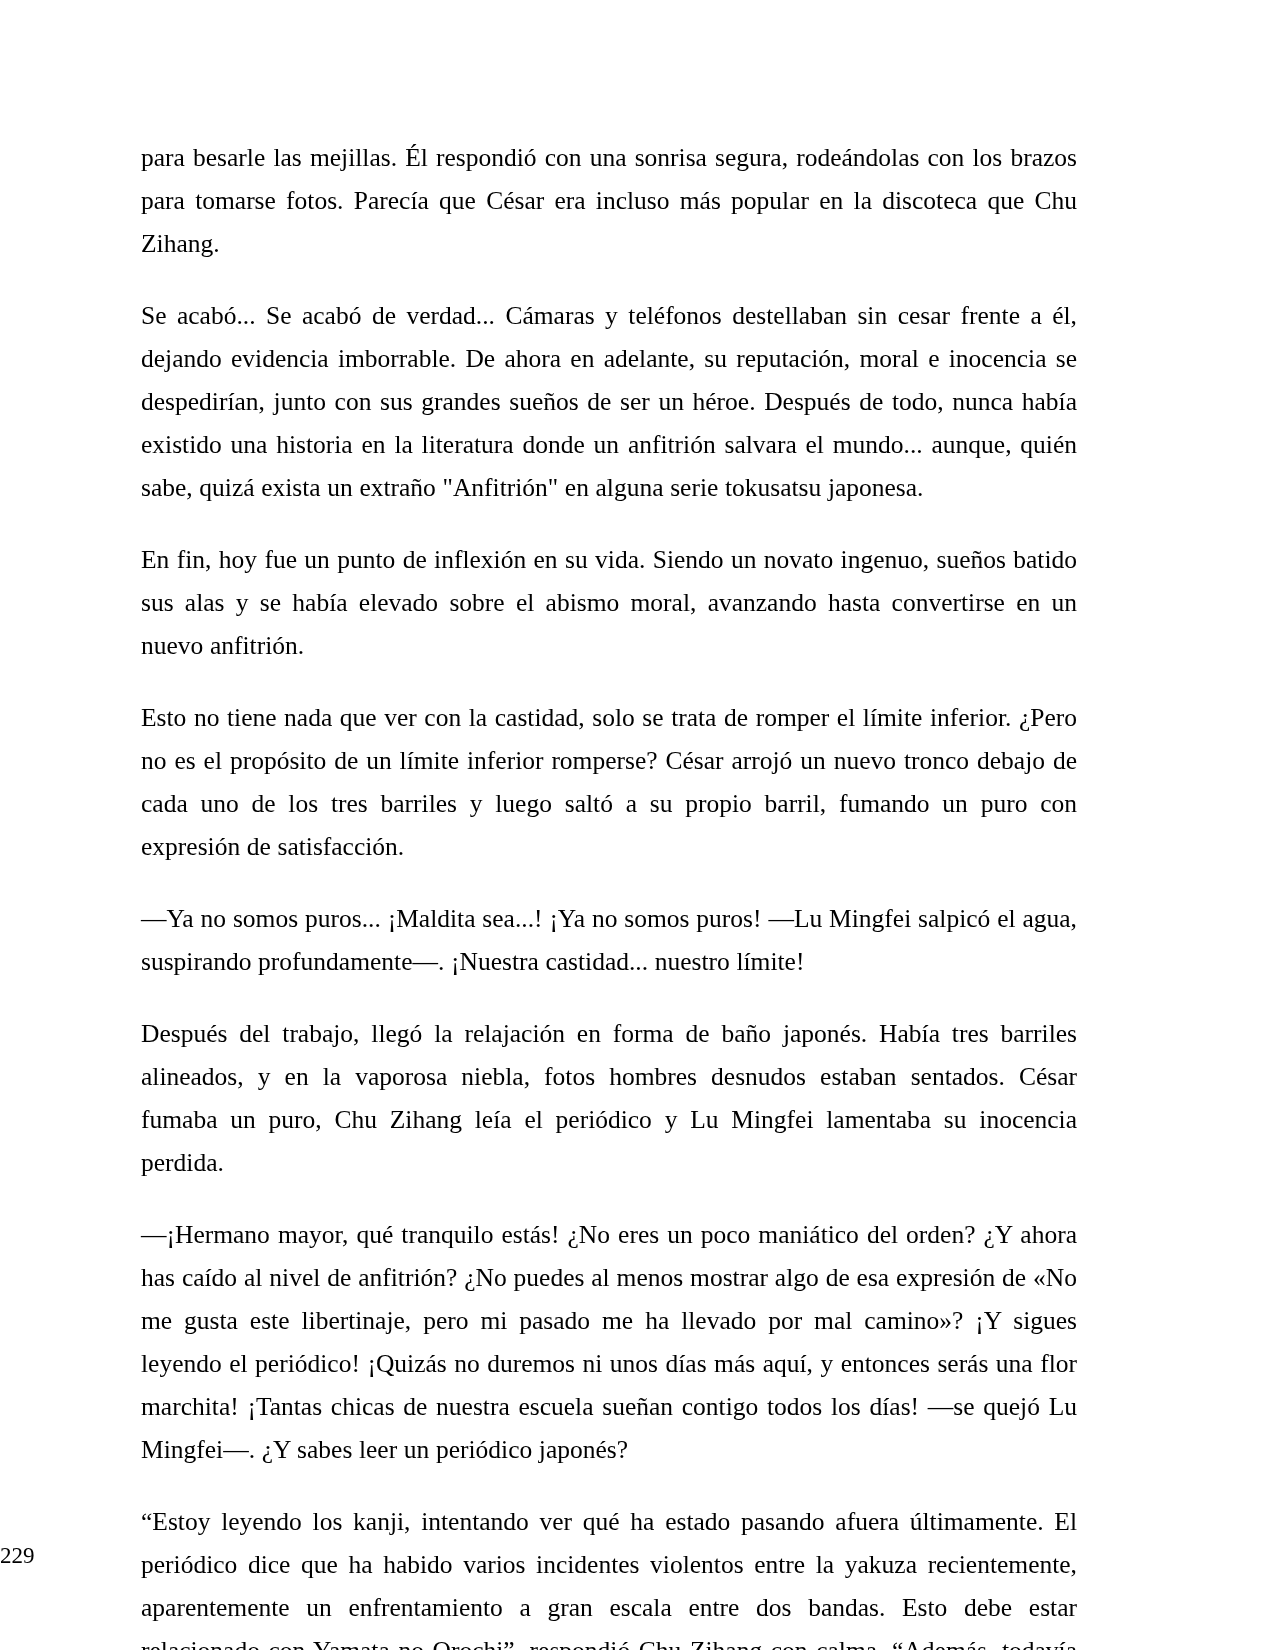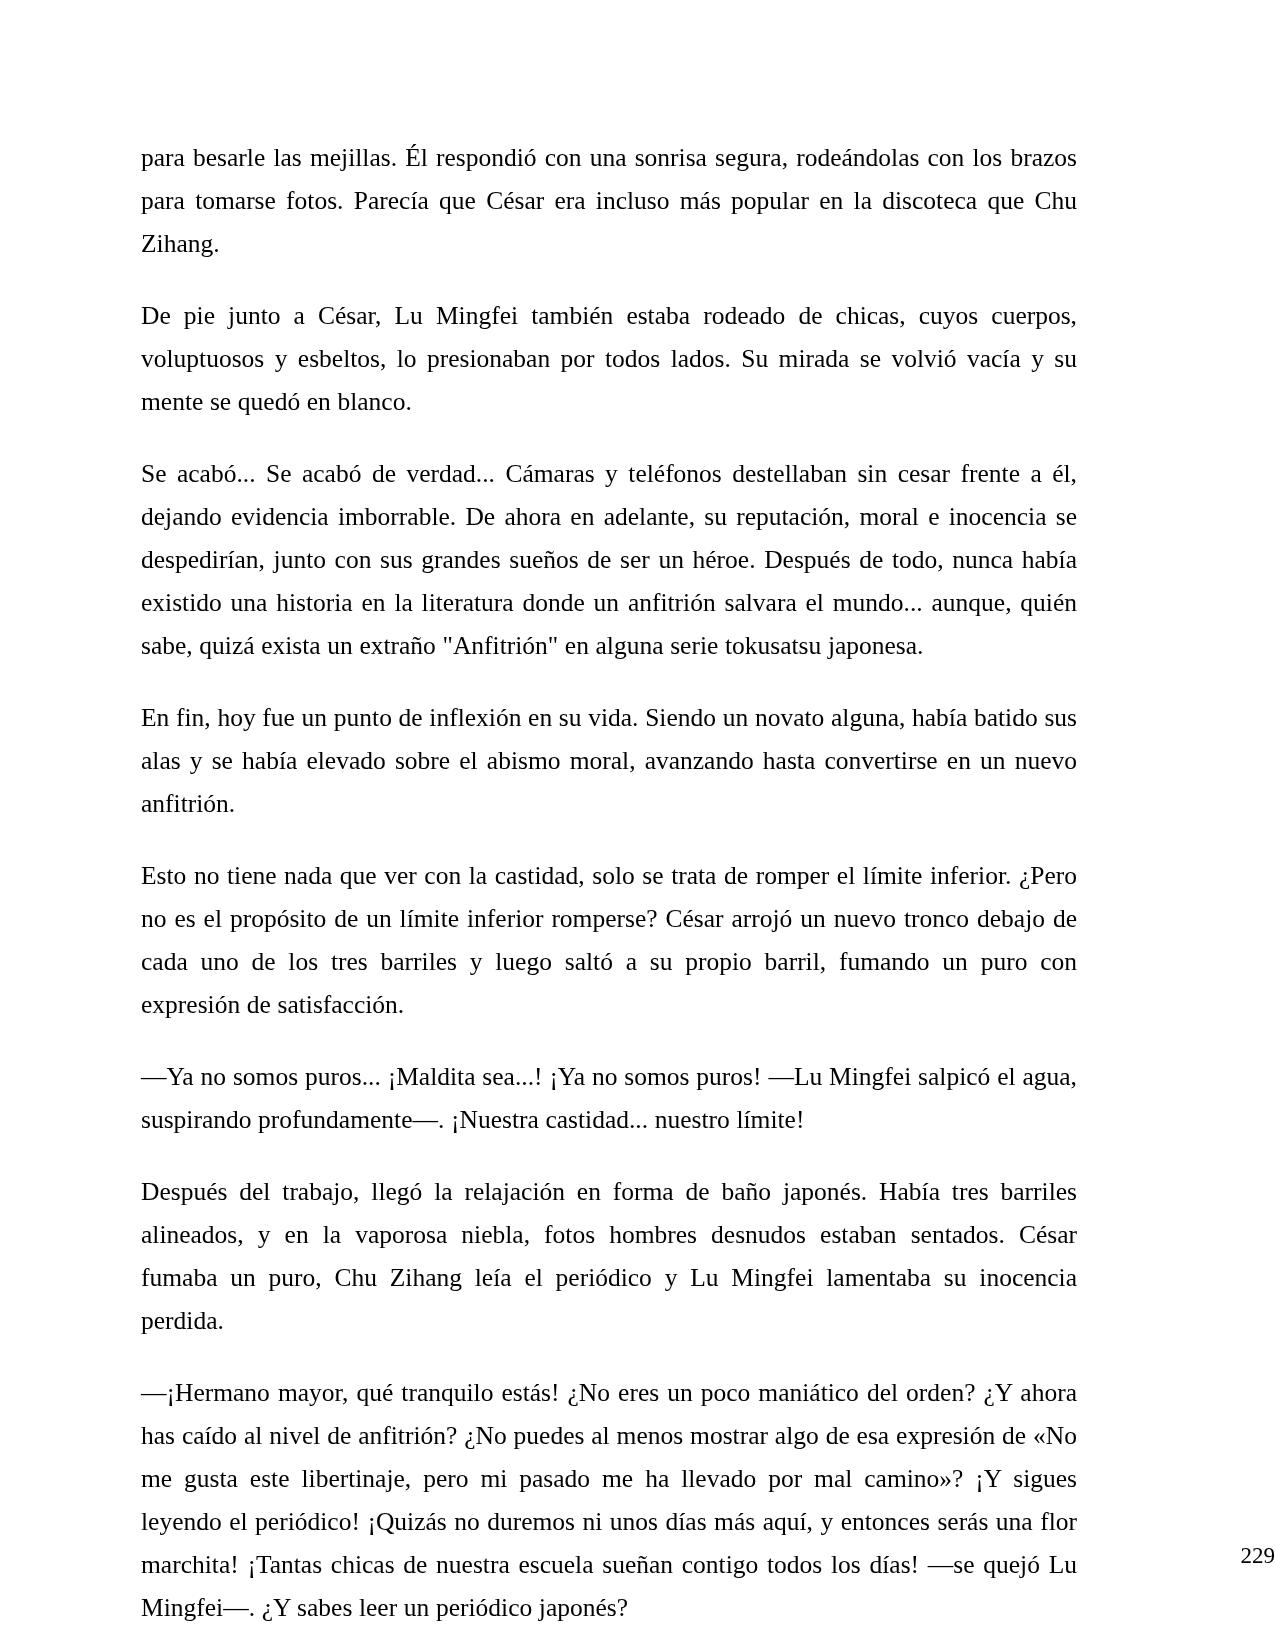--- a/index.html
+++ b/index.html
@@ -34,37 +34,36 @@
     word-spacing: 0.01em;
   }
   .para:last-child {
     margin-bottom: 0;
   }
   .page-number {
     position: absolute;
     left: 0;
     right: 0;
     top: 1541px;
-    text-align: right;
+    text-align: left;
     font-size: 23px;
     line-height: 30px;
     font-family: "Liberation Serif", "DejaVu Serif", serif;
     color: #000000;
   }
 </style>
 </head>
 <body>
 
 <div class="page">
 
   <div class="text-column">
     <p class="para">para besarle las mejillas. Él respondió con una sonrisa segura, rodeándolas con los brazos para tomarse fotos. Parecía que César era incluso más popular en la discoteca que Chu Zihang.</p>
-    <p class="para">De pie junto a César, Lu Mingfei también estaba rodeado de chicas, cuyos cuerpos, voluptuosos y esbeltos, lo presionaban por todos lados. Su mirada se volvió vacía y su mente se quedó en blanco.</p>
     <p class="para">Se acabó... Se acabó de verdad... Cámaras y teléfonos destellaban sin cesar frente a él, dejando evidencia imborrable. De ahora en adelante, su reputación, moral e inocencia se despedirían, junto con sus grandes sueños de ser un héroe. Después de todo, nunca había existido una historia en la literatura donde un anfitrión salvara el mundo... aunque, quién sabe, quizá exista un extraño "Anfitrión" en alguna serie tokusatsu japonesa.</p>
-    <p class="para">En fin, hoy fue un punto de inflexión en su vida. Siendo un novato alguna, había batido sus alas y se había elevado sobre el abismo moral, avanzando hasta convertirse en un nuevo anfitrión.</p>
+    <p class="para">En fin, hoy fue un punto de inflexión en su vida. Siendo un novato ingenuo, sueños batido sus alas y se había elevado sobre el abismo moral, avanzando hasta convertirse en un nuevo anfitrión.</p>
     <p class="para">Esto no tiene nada que ver con la castidad, solo se trata de romper el límite inferior. ¿Pero no es el propósito de un límite inferior romperse? César arrojó un nuevo tronco debajo de cada uno de los tres barriles y luego saltó a su propio barril, fumando un puro con expresión de satisfacción.</p>
     <p class="para">—Ya no somos puros... ¡Maldita sea...! ¡Ya no somos puros! —Lu Mingfei salpicó el agua, suspirando profundamente—. ¡Nuestra castidad... nuestro límite!</p>
     <p class="para">Después del trabajo, llegó la relajación en forma de baño japonés. Había tres barriles alineados, y en la vaporosa niebla, fotos hombres desnudos estaban sentados. César fumaba un puro, Chu Zihang leía el periódico y Lu Mingfei lamentaba su inocencia perdida.</p>
     <p class="para">—¡Hermano mayor, qué tranquilo estás! ¿No eres un poco maniático del orden? ¿Y ahora has caído al nivel de anfitrión? ¿No puedes al menos mostrar algo de esa expresión de «No me gusta este libertinaje, pero mi pasado me ha llevado por mal camino»? ¡Y sigues leyendo el periódico! ¡Quizás no duremos ni unos días más aquí, y entonces serás una flor marchita! ¡Tantas chicas de nuestra escuela sueñan contigo todos los días! —se quejó Lu Mingfei—. ¿Y sabes leer un periódico japonés?</p>
     <p class="para">“Estoy leyendo los kanji, intentando ver qué ha estado pasando afuera últimamente. El periódico dice que ha habido varios incidentes violentos entre la yakuza recientemente, aparentemente un enfrentamiento a gran escala entre dos bandas. Esto debe estar relacionado con Yamata no Orochi”, respondió Chu Zihang con calma. “Además, todavía no somos anfitriones de pleno derecho. Solo somos aprendices. Si no lo hacemos bien, podrían expulsarnos, y entonces ni siquiera tendríamos este lugar donde escondernos. Y no tenemos dinero”.</p>
   </div>
 
   <div class="page-number">229</div>
 
 </div>

